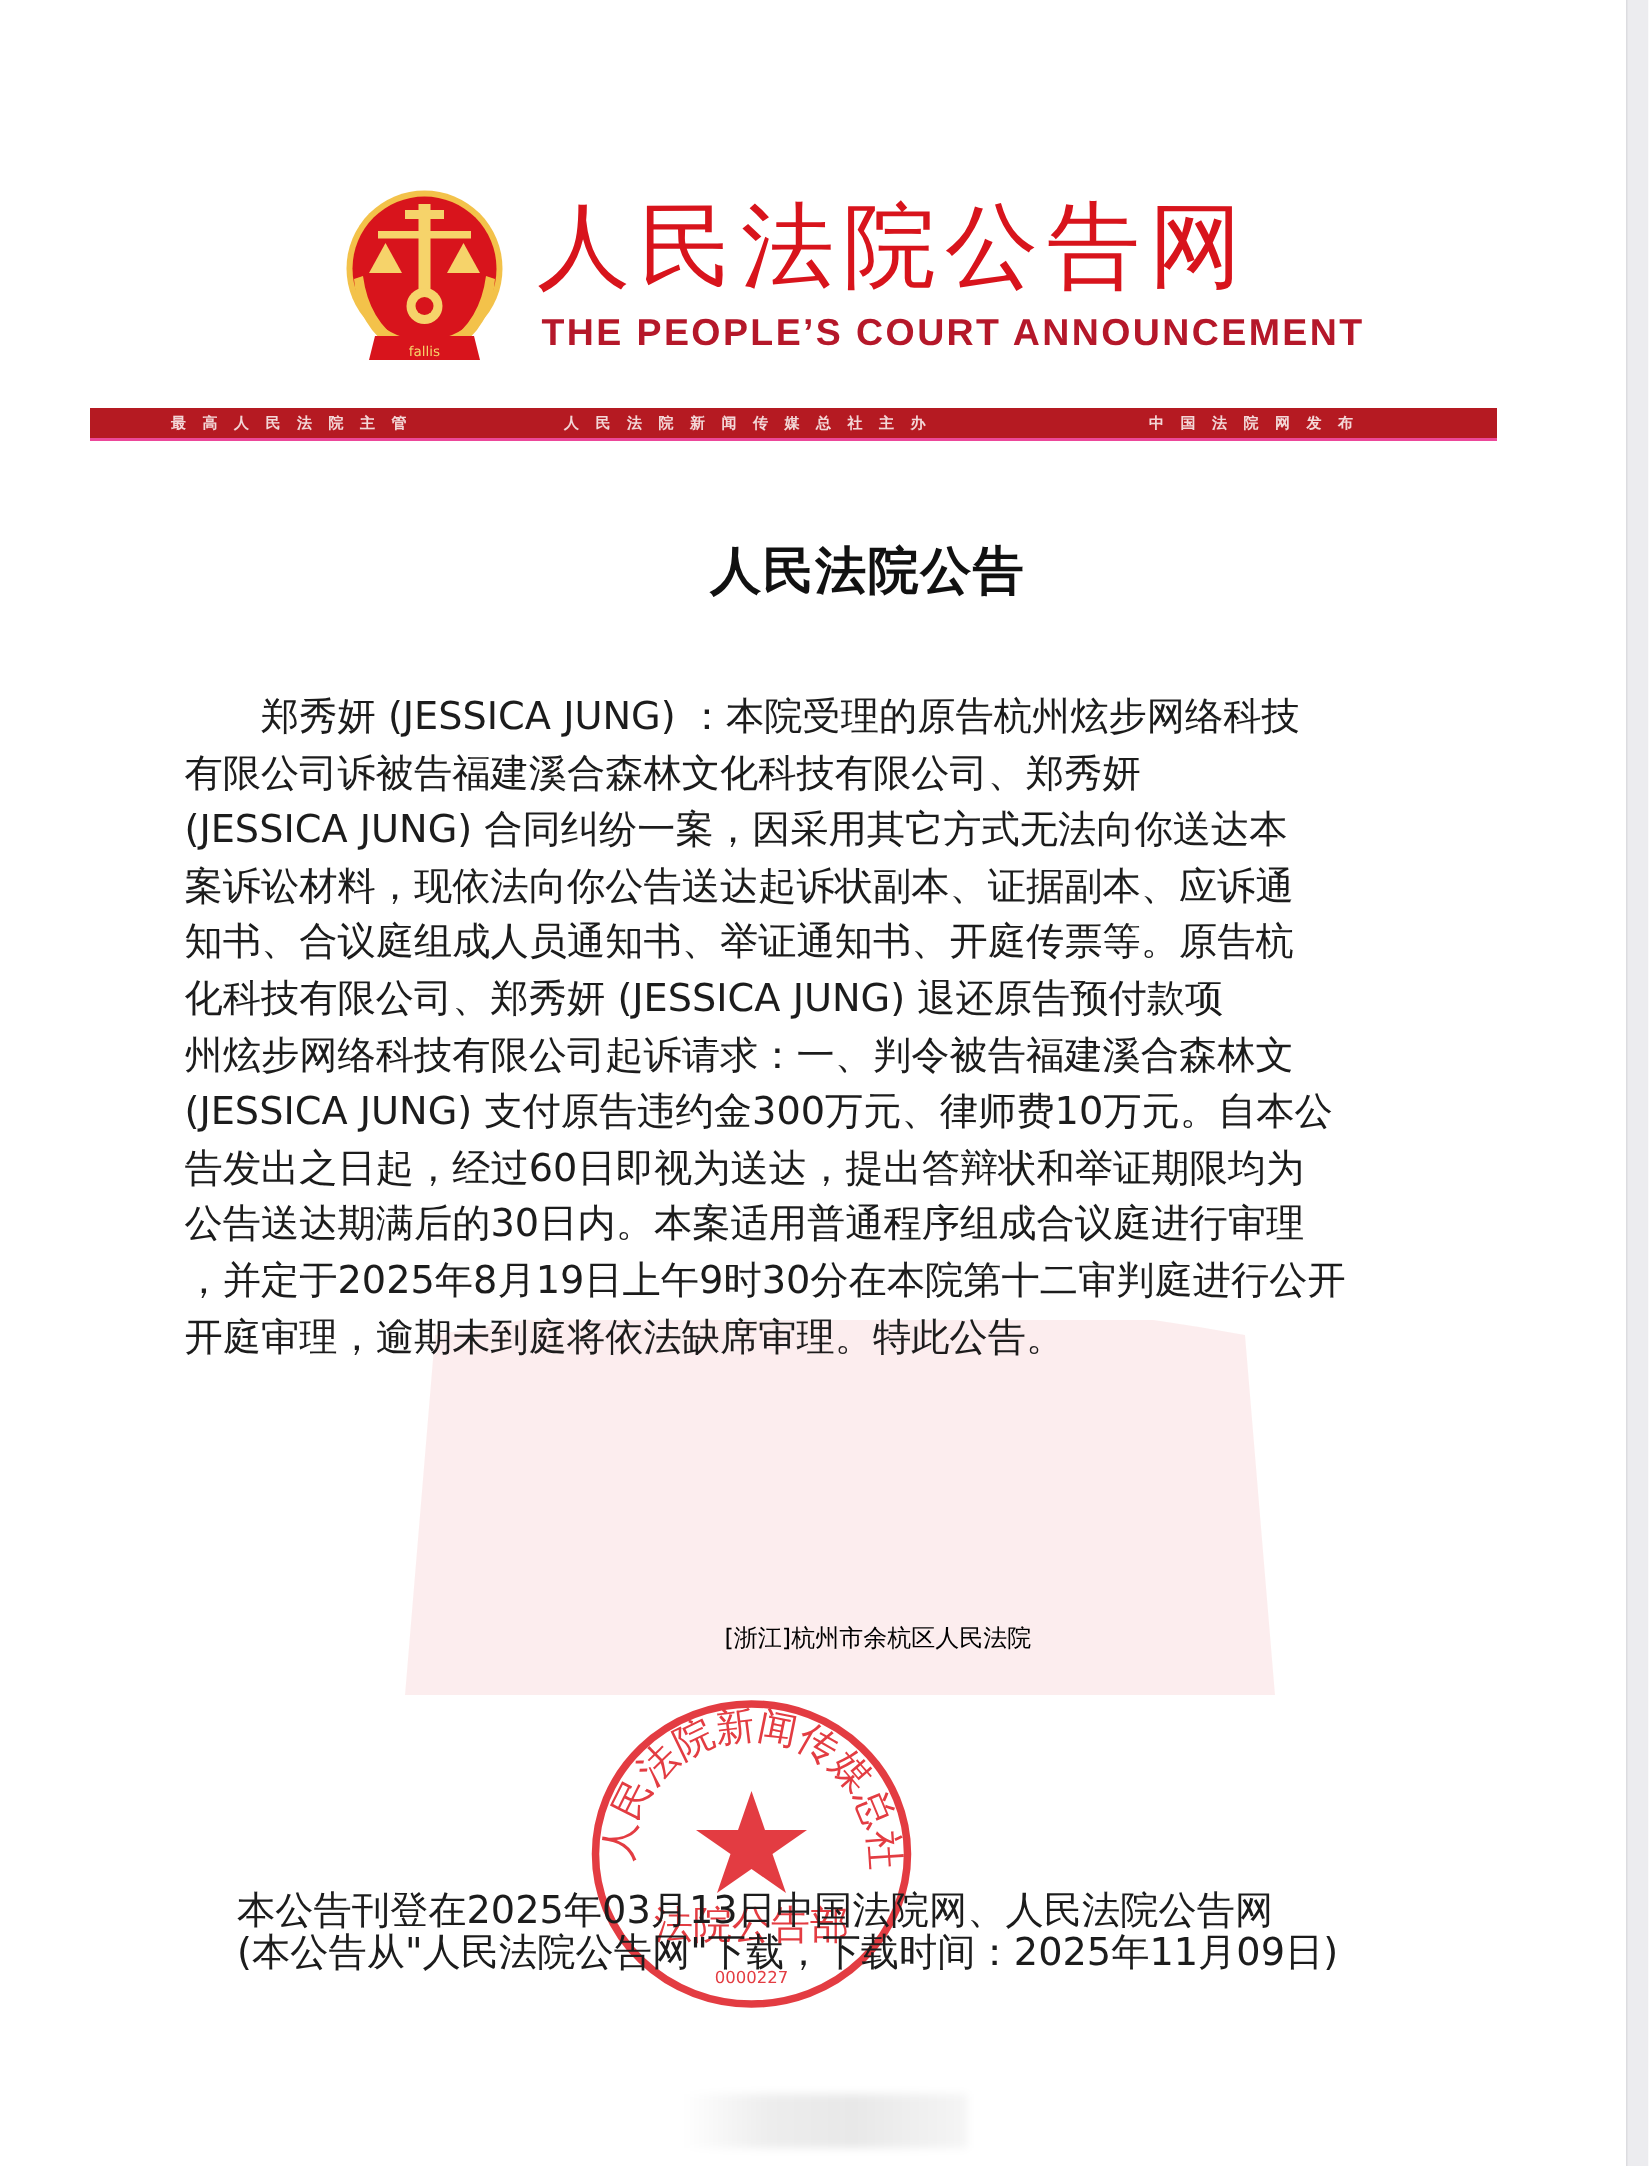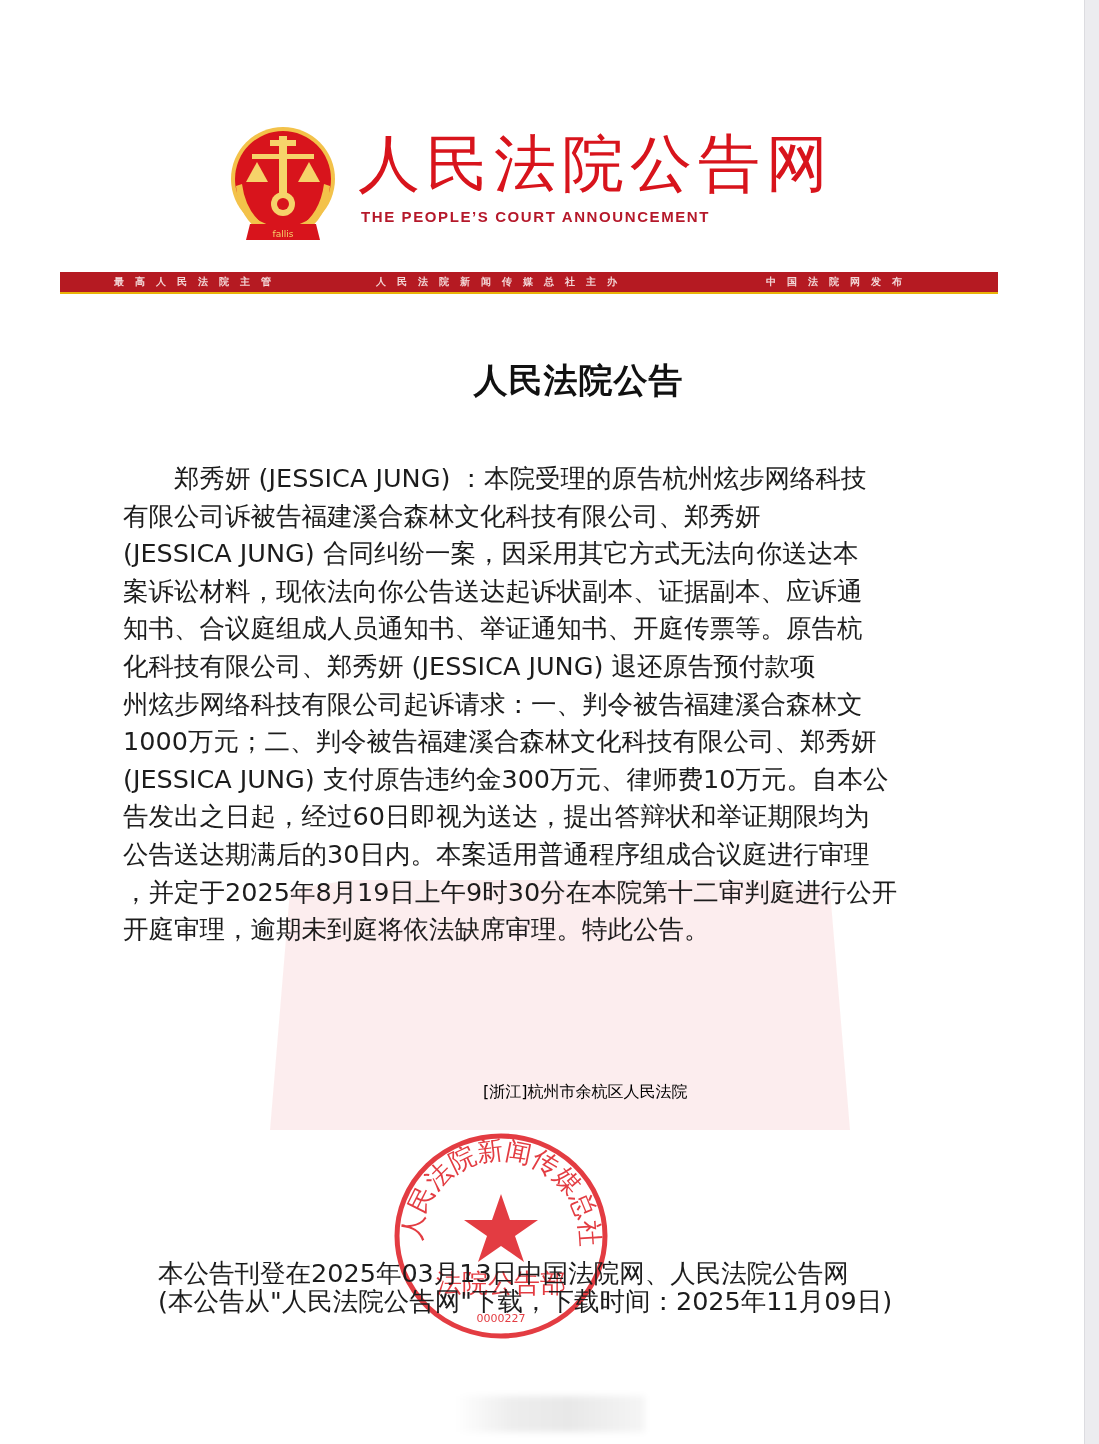--- a/index.html
+++ b/index.html
@@ -6,23 +6,23 @@
     body {
       width: 1099px; height: 1444px; background: #ffffff; position: relative; overflow: hidden;
       font-family: "DejaVu Sans", "Liberation Sans", sans-serif; color: #1a1a1a;
     }
     .scrollbar-track { position: absolute; right: 0; top: 0; width: 14px; height: 1444px; background: #ececef; border-left: 1px solid #dcdce0; }
     .page { position: absolute; left: 0; top: 0; width: 1085px; height: 1444px; }
 
     .logo-row { position: absolute; left: 228px; top: 124px; width: 610px; height: 120px; }
     .emblem { position: absolute; left: 0; top: 0; width: 110px; height: 120px; }
     .logo-cn { position: absolute; left: 130px; top: 4px; font-size: 62px; font-weight: normal; color: #d8141c; letter-spacing: 6px; white-space: nowrap; line-height: 72px; }
-    .logo-en { position: absolute; left: 133px; top: 84px; font-size: 15px; font-weight: bold; color: #b5182a; letter-spacing: 1.6px; white-space: nowrap; font-family: "Liberation Sans", sans-serif; }
+    .logo-en { position: absolute; left: 133px; top: 84px; font-size: 25px; font-weight: bold; color: #b5182a; letter-spacing: 1.6px; white-space: nowrap; font-family: "Liberation Sans", sans-serif; }
 
-    .banner { position: absolute; left: 60px; top: 272px; width: 938px; height: 20px; background: #b51a22; border-bottom: 2px solid #eab308; display: flex; align-items: center; text-align: center; }
+    .banner { position: absolute; left: 60px; top: 272px; width: 938px; height: 20px; background: #b51a22; border-bottom: 2px solid #ec4899; display: flex; align-items: center; text-align: center; }
     .banner span { position: absolute; color: #f3d7d7; font-size: 10px; font-weight: bold; letter-spacing: 11px; white-space: nowrap; }
 
     .doc-title { position: absolute; left: 0; width: 1085px; top: 358px; text-align: center; font-size: 34px; font-weight: bold; color: #111; letter-spacing: 1px; padding-left: 36px; }
 
     .watermark { position: absolute; left: 250px; top: 880px; width: 620px; height: 260px; opacity: 0.07; }
 
     .body-text { position: absolute; left: 123px; top: 460px; width: 820px; font-size: 25.5px; line-height: 37.6px; color: #1c1c1c; }
     .body-text .line { display: block; white-space: nowrap; }
 
     .court-name { position: absolute; left: 483px; top: 1082px; font-size: 16px; color: #000000; white-space: nowrap; }
@@ -72,21 +72,20 @@
   </svg>
 
   <div class="body-text">
     <span class="line">　　郑秀妍 (JESSICA JUNG) ：本院受理的原告杭州炫步网络科技</span>
     <span class="line">有限公司诉被告福建溪合森林文化科技有限公司、郑秀妍</span>
     <span class="line">(JESSICA JUNG) 合同纠纷一案，因采用其它方式无法向你送达本</span>
     <span class="line">案诉讼材料，现依法向你公告送达起诉状副本、证据副本、应诉通</span>
     <span class="line">知书、合议庭组成人员通知书、举证通知书、开庭传票等。原告杭</span>
     <span class="line">化科技有限公司、郑秀妍 (JESSICA JUNG) 退还原告预付款项</span>
     <span class="line">州炫步网络科技有限公司起诉请求：一、判令被告福建溪合森林文</span>
-    <span class="line">1000万元；二、判令被告福建溪合森林文化科技有限公司、郑秀妍</span>
     <span class="line">(JESSICA JUNG) 支付原告违约金300万元、律师费10万元。自本公</span>
     <span class="line">告发出之日起，经过60日即视为送达，提出答辩状和举证期限均为</span>
     <span class="line">公告送达期满后的30日内。本案适用普通程序组成合议庭进行审理</span>
     <span class="line">，并定于2025年8月19日上午9时30分在本院第十二审判庭进行公开</span>
     <span class="line">开庭审理，逾期未到庭将依法缺席审理。特此公告。</span>
   </div>
 
   <div class="court-name">[浙江]杭州市余杭区人民法院</div>
 
   <svg class="seal" viewBox="0 0 218 208">

